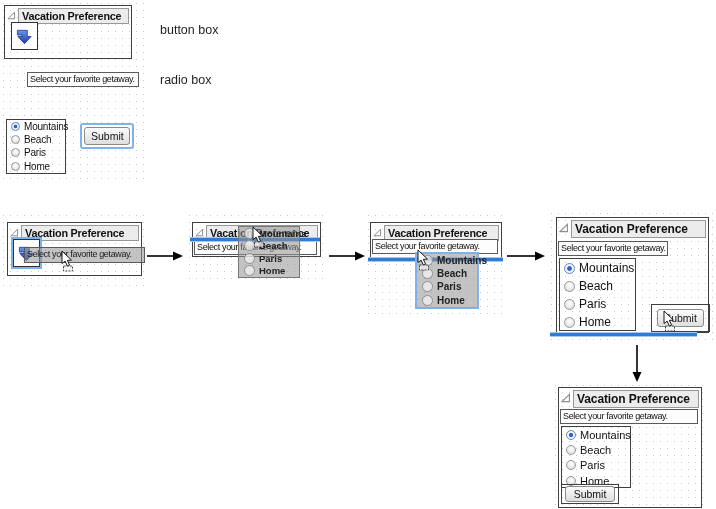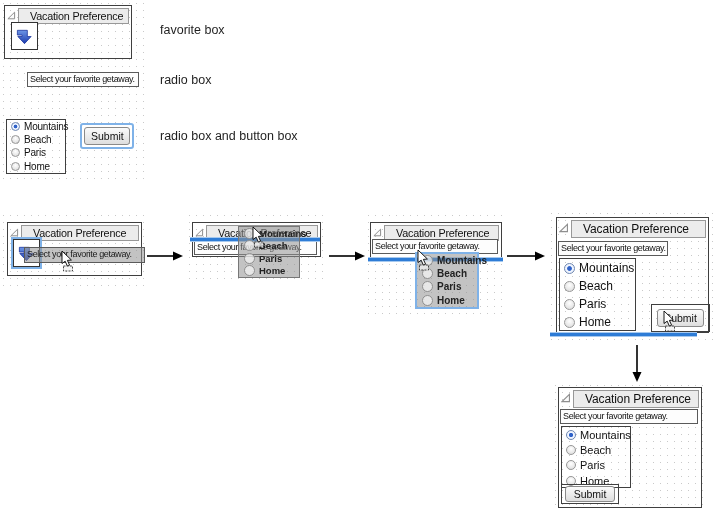--- a/index.html
+++ b/index.html
@@ -3,22 +3,22 @@
 <meta charset="utf-8">
 <style>
   html,body{margin:0;padding:0;background:#fff;}
   #stage{position:relative;width:716px;height:509px;background:#fff;overflow:hidden;
          font-family:"Liberation Sans",sans-serif;}
   .dots{position:absolute;background-image:radial-gradient(circle,#c9c9c9 0.8px,rgba(0,0,0,0) 1px);
         background-size:7px 7px;}
   .panel{position:absolute;border:1px solid #3f3f3f;}
   .phead{display:flex;align-items:flex-start;gap:2px;padding:2px 2px 1px 2px;}
   .tri{margin-top:3px;flex:0 0 auto;}
-  .pbar{flex:1;border:1px solid #989898;background:#ececec;font-weight:normal;color:#111;
-        padding:0 11px;white-space:nowrap;overflow:hidden;}
+  .pbar{flex:1;border:1px solid #989898;background:#ececec;font-weight:bold;color:#111;
+        padding:0 3px;white-space:nowrap;overflow:hidden;}
   .small .pbar{font-size:10.8px;line-height:14px;letter-spacing:-0.2px;}
   .big .pbar{font-size:12px;line-height:16px;letter-spacing:-0.1px;}
   .tbox{position:absolute;border:1px solid #5a5a5a;background:#fdfdfd;color:#111;
         font-size:9px;line-height:13px;letter-spacing:-0.35px;padding:0 2px;
         white-space:nowrap;box-sizing:border-box;height:15px;}
   .note{position:absolute;font-size:12.5px;color:#1f1f1f;}
   .rbox{position:absolute;border:1px solid #3f3f3f;box-sizing:border-box;}
   .opt{display:flex;align-items:center;gap:4px;padding-left:4px;color:#111;}
   .sm .opt{height:13.2px;font-size:10px;letter-spacing:-0.2px;}
   .lg .opt{height:18px;font-size:12px;}
@@ -73,21 +73,21 @@
     <svg width="19" height="19" viewBox="0 0 20 20">
       <defs>
           <linearGradient id="bg1" x1="0" y1="0" x2="0" y2="1">
             <stop offset="0" stop-color="#6d96e6"></stop>
             <stop offset="1" stop-color="#1c3cae"></stop>
           </linearGradient>
         </defs>
       <path d="M2.5,3.5 H13 V10 H17 L10,17.5 L3,10 H7.5 V8.5 H2.5 Z" fill="url(#bg1)" stroke="#16309a" stroke-width="0.8"></path>
     </svg>
   </div>
-  <div class="note" style="left:160px;top:23px">favorite box</div>
+  <div class="note" style="left:160px;top:23px">button box</div>
 
   <div class="tbox" style="left:27px;top:72px;width:112px">Select your favorite getaway.</div>
   <div class="note" style="left:160px;top:73px">radio box</div>
 
   <div class="rbox sm" style="left:6px;top:119px;width:60px;height:55px">
     <div class="opt">
         <span class="rc sel"></span>
         <span>Mountains</span>
       </div>
     <div class="opt">
@@ -99,21 +99,20 @@
         <span>Paris</span>
       </div>
     <div class="opt">
         <span class="rc"></span>
         <span>Home</span>
       </div>
   </div>
   <div class="focusring" style="left:80px;top:123px">
     <button class="btn" style="width:46px;height:18px">Submit</button>
   </div>
-  <div class="note" style="left:160px;top:129px">radio box and button box</div>
 
   <div class="panel small" style="left:7px;top:222px;width:133px;height:52px">
     <div class="phead">
       <svg class="tri" width="9" height="9" viewBox="0 0 9 9">
           <polygon points="7.6,1.2 7.6,7.8 0.9,7.8" fill="#fbfbfb" stroke="#8f8f8f" stroke-width="1"></polygon>
         </svg>
       <div class="pbar">Vacation Preference</div>
     </div>
   </div>
   <div class="arrowbtn bluefocus" style="left:13px;top:239px">

